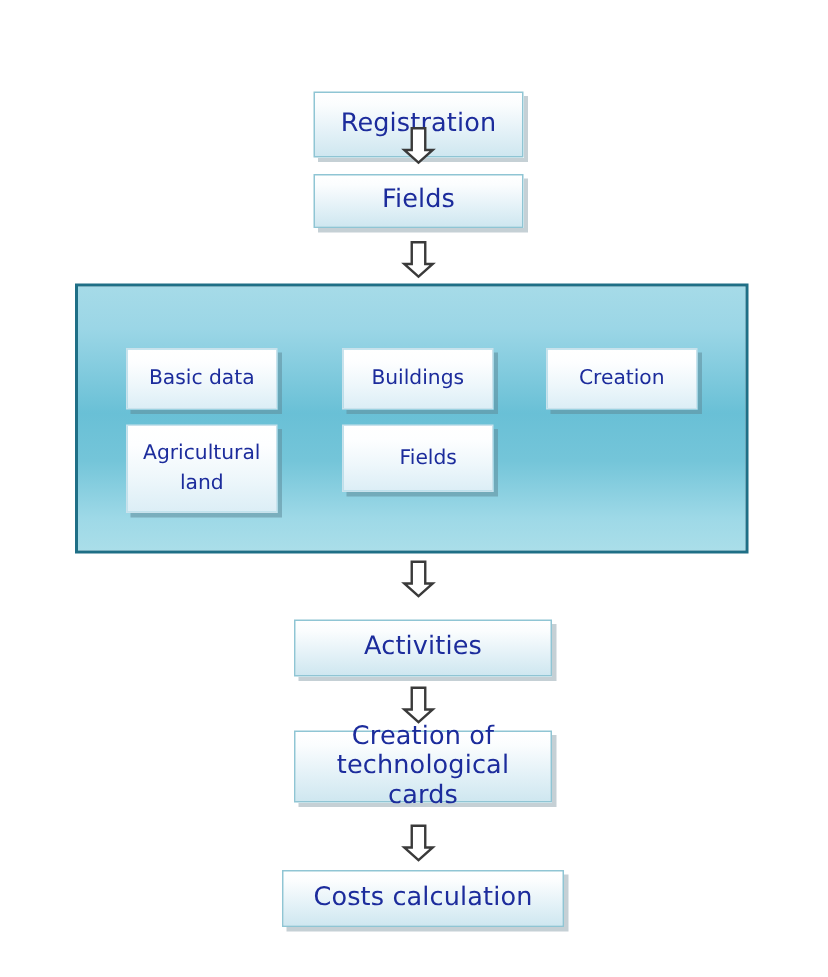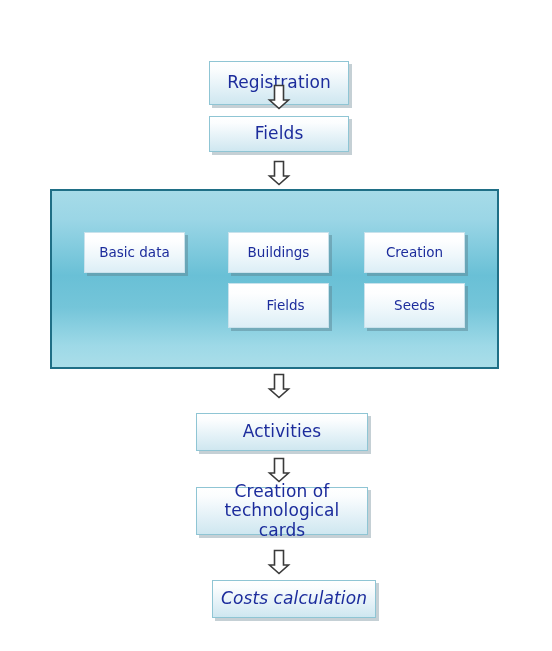--- a/index.html
+++ b/index.html
@@ -125,25 +125,25 @@
   <div class="sub-box" style="left:32px; top:41px; width:101px; height:41px;">
     <span class="label">Basic data</span>
   </div>
   <div class="sub-box" style="left:176px; top:41px; width:101px; height:41px;">
     <span class="label">Buildings</span>
   </div>
   <div class="sub-box" style="left:312px; top:41px; width:101px; height:41px;">
     <span class="label">Creation</span>
   </div>
 
+  <div class="sub-box" style="left:32px; top:92px; width:101px; height:59px;">
+    <span class="label">Agricultural land</span>
+  </div>
   <div class="sub-box" style="left:176px; top:92px; width:101px; height:45px;padding-left:14px;">
     <span class="label">Fields</span>
-  </div>
-  <div class="sub-box" style="left:312px; top:92px; width:101px; height:45px;">
-    <span class="label">Seeds</span>
   </div>
 </div>
 
 <div class="arrow" style="left:266px; top:373px;">
   <svg viewBox="0 0 26 26" xmlns="http://www.w3.org/2000/svg">
     <path d="M8.5 1.5 L17.5 1.5 L17.5 16 L22.5 16 L13 24.5 L3.5 16 L8.5 16 Z" fill="#ffffff" stroke="#3a3a3a" stroke-width="1.6" stroke-linejoin="miter"></path>
   </svg>
 </div>
 
 <div class="flow-box" style="left:196px; top:413px; width:172px; height:38px;">
@@ -159,15 +159,15 @@
 <div class="flow-box" style="left:196px; top:487px; width:172px; height:48px;">
   <span class="label">Creation of technological cards</span>
 </div>
 
 <div class="arrow" style="left:266px; top:549px;">
   <svg viewBox="0 0 26 26" xmlns="http://www.w3.org/2000/svg">
     <path d="M8.5 1.5 L17.5 1.5 L17.5 16 L22.5 16 L13 24.5 L3.5 16 L8.5 16 Z" fill="#ffffff" stroke="#3a3a3a" stroke-width="1.6" stroke-linejoin="miter"></path>
   </svg>
 </div>
 
-<div class="flow-box" style="left:212px; top:580px; width:164px; height:38px;font-style:italic;">
+<div class="flow-box" style="left:188px; top:580px; width:188px; height:38px;">
   <span class="label">Costs calculation</span>
 </div>
 
 </body></html>

